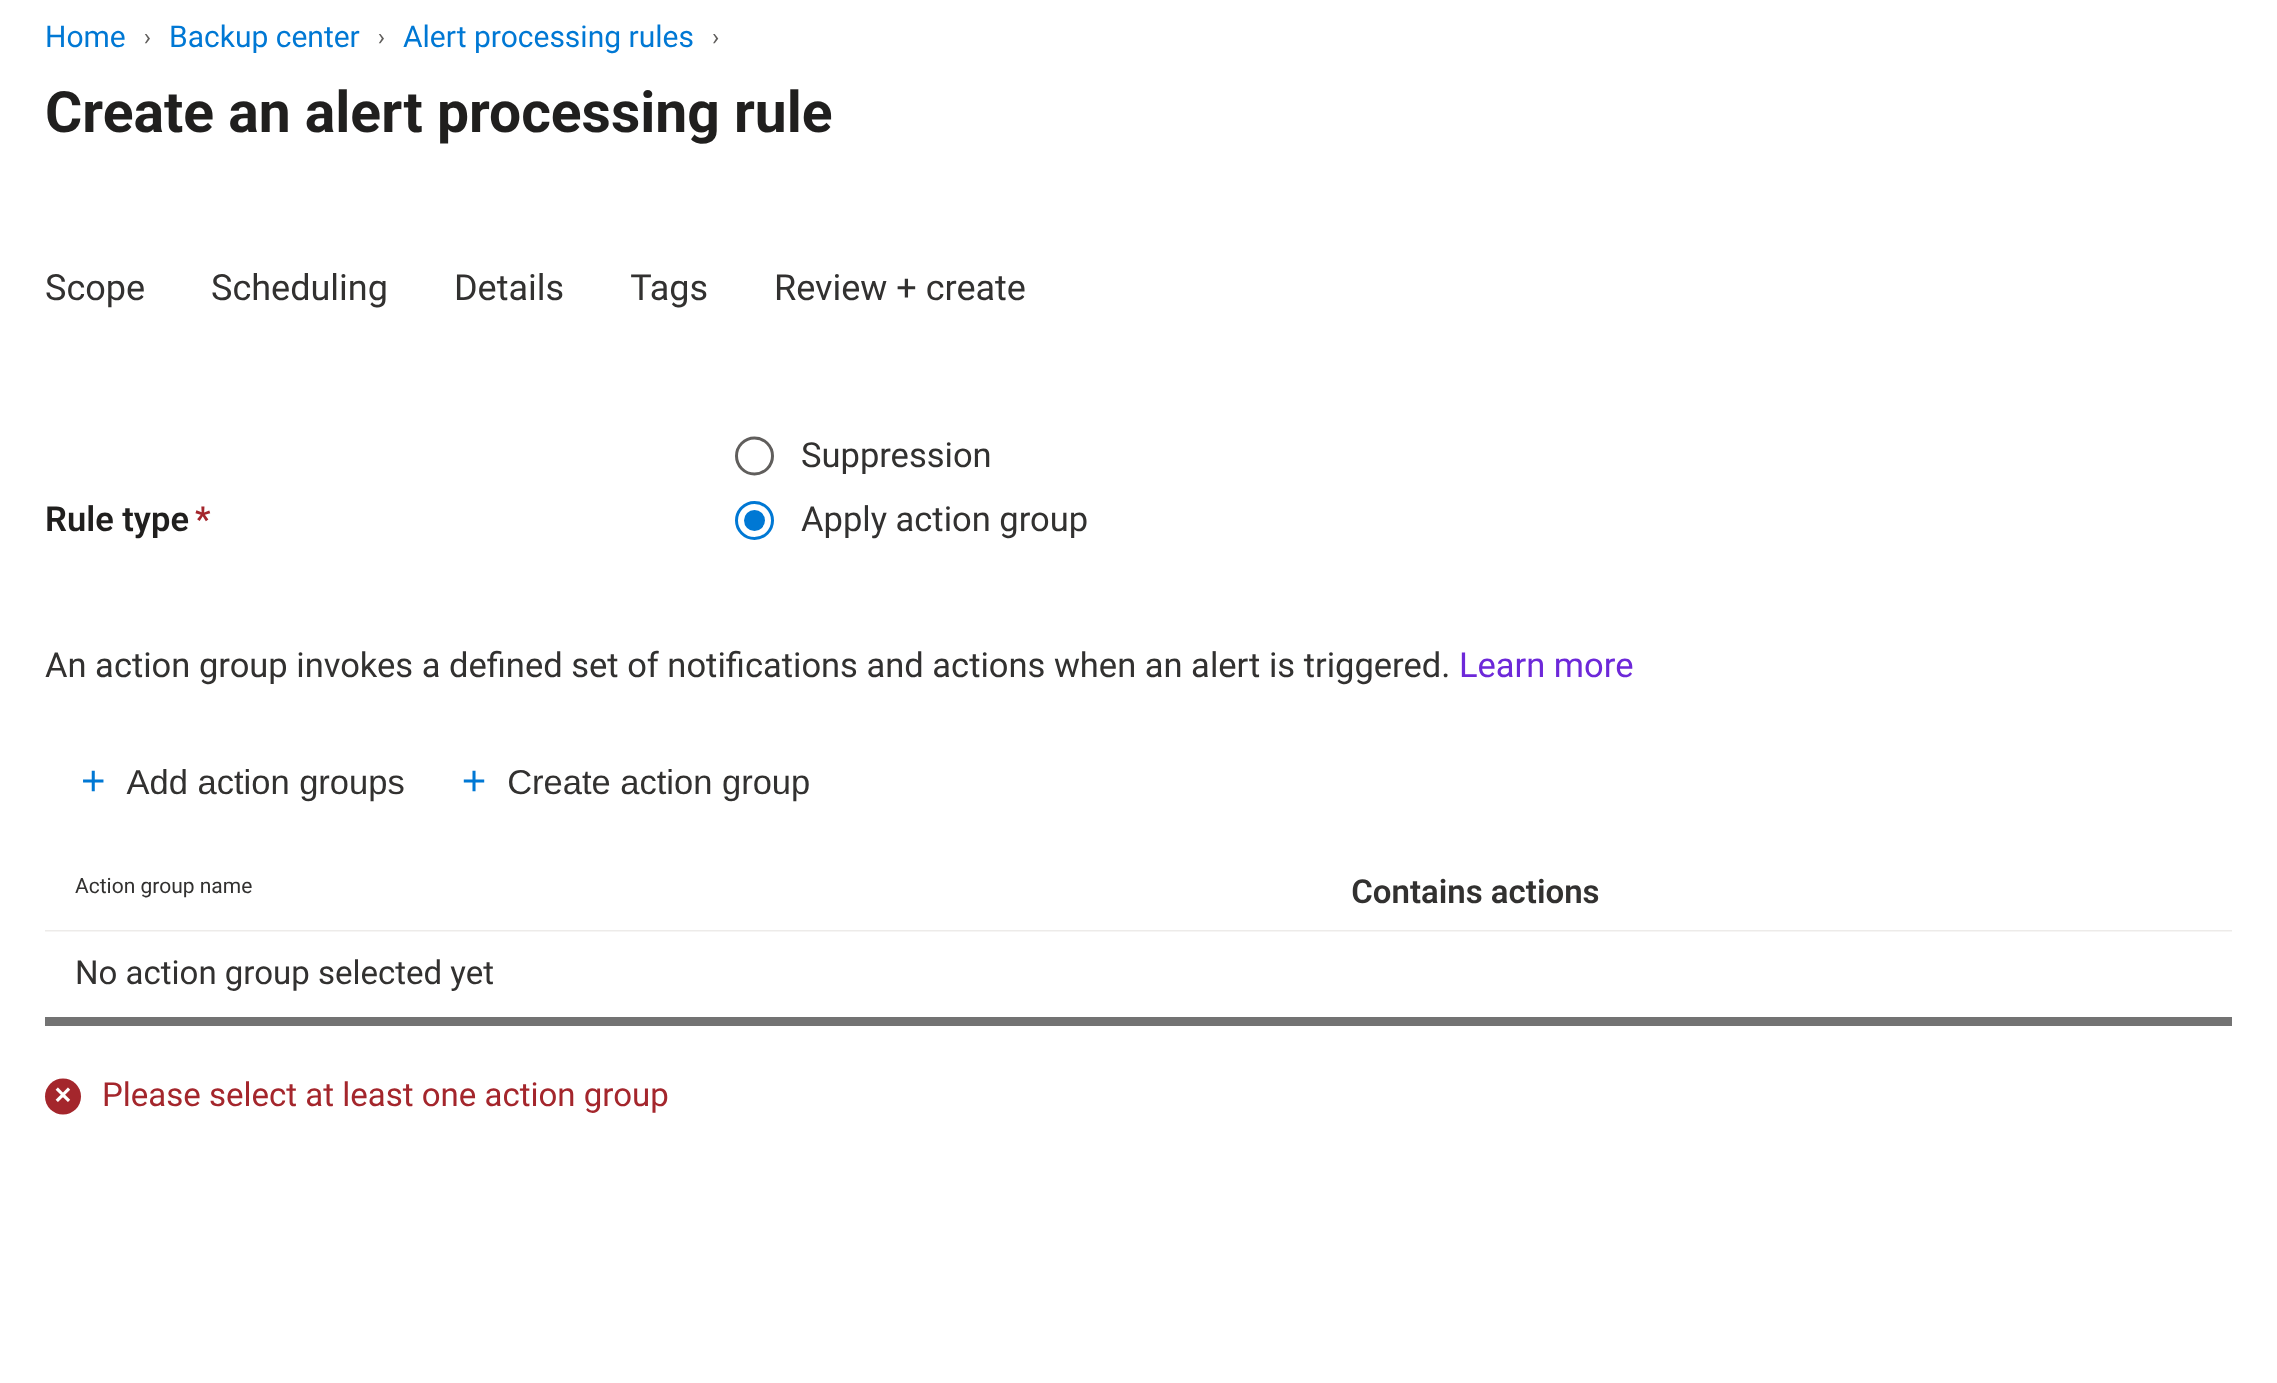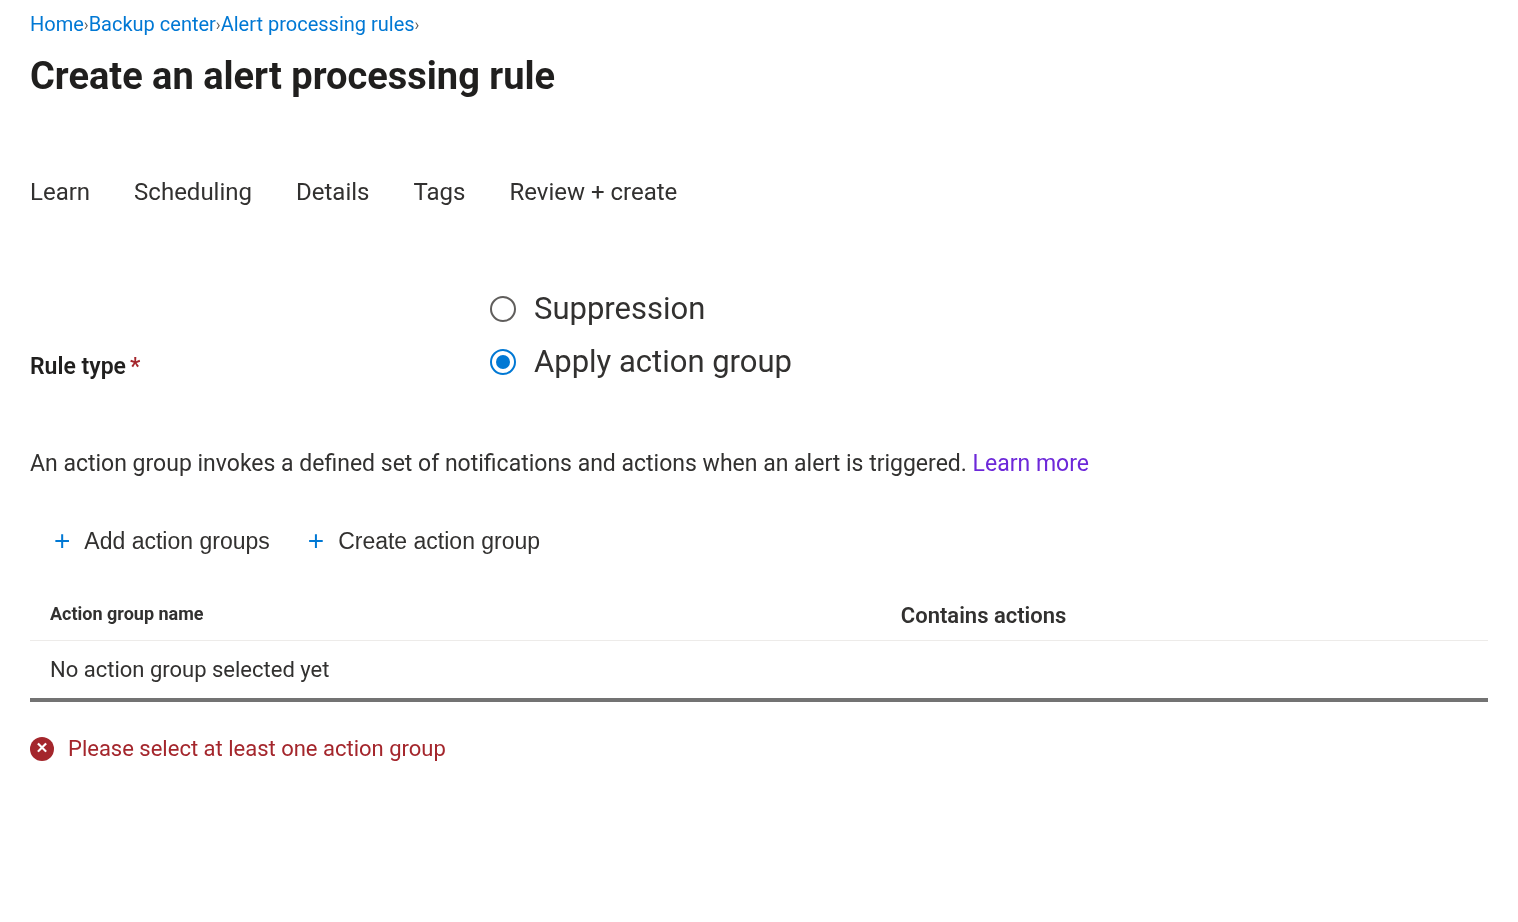--- a/index.html
+++ b/index.html
@@ -10,20 +10,21 @@
     body {
       font-family: "Segoe UI", -apple-system, BlinkMacSystemFont, Roboto, "Helvetica Neue", sans-serif;
       background: #ffffff;
       color: #323130;
       padding: 12px 30px;
       width: 1518px;
     }
     .breadcrumb {
       display: flex;
       align-items: center;
+      gap: 12px;
       font-size: 20px;
       margin-bottom: 18px;
     }
     .breadcrumb a {
       color: #0078d4;
       text-decoration: none;
       cursor: pointer;
     }
     .breadcrumb .chevron {
       color: #605e5c;
@@ -91,21 +92,21 @@
     .radio-circle.selected {
       border-color: #0078d4;
     }
     .radio-dot {
       width: 14px;
       height: 14px;
       border-radius: 50%;
       background: #0078d4;
     }
     .radio-label {
-      font-size: 31px;
+      font-size: 23px;
       color: #323130;
     }
     .description-text {
       font-size: 23px;
       color: #323130;
       margin-bottom: 44px;
     }
     .link {
       color: #6d28d9;
       text-decoration: none;
@@ -137,32 +138,32 @@
     .table-wrap {
       margin-bottom: 34px;
     }
     .table-header {
       display: flex;
       padding: 12px 20px;
       border-bottom: 1px solid #edebe9;
     }
     .col-name {
       flex: 1.5;
-      font-size: 18px;
-      font-weight: 700;
+      font-size: 14px;
+      font-weight: 400;
     }
     .col-actions {
       flex: 1;
       font-size: 22px;
       font-weight: 600;
     }
     .table-row {
       display: flex;
       padding: 16px 20px;
-      border-bottom: 4px solid #737373;
+      border-bottom: 6px solid #737373;
     }
     .table-row .cell {
       font-size: 22px;
       color: #323130;
     }
     .error-row {
       display: flex;
       align-items: center;
       gap: 14px;
     }
@@ -195,21 +196,21 @@
   <span class="chevron">›</span>
   <a>Backup center</a>
   <span class="chevron">›</span>
   <a>Alert processing rules</a>
   <span class="chevron">›</span>
 </nav>
 
 <h1 class="page-title">Create an alert processing rule</h1>
 
 <div class="tabs">
-  <div class="tab">Learn</div>
+  <div class="tab">Scope</div>
   <div class="tab">Scheduling</div>
   <div class="tab">Details</div>
   <div class="tab">Tags</div>
   <div class="tab">Review + create</div>
 </div>
 
 <div class="field-row">
   <div class="field-label">
     <span>Rule type</span><span class="required">*</span>
   </div>

